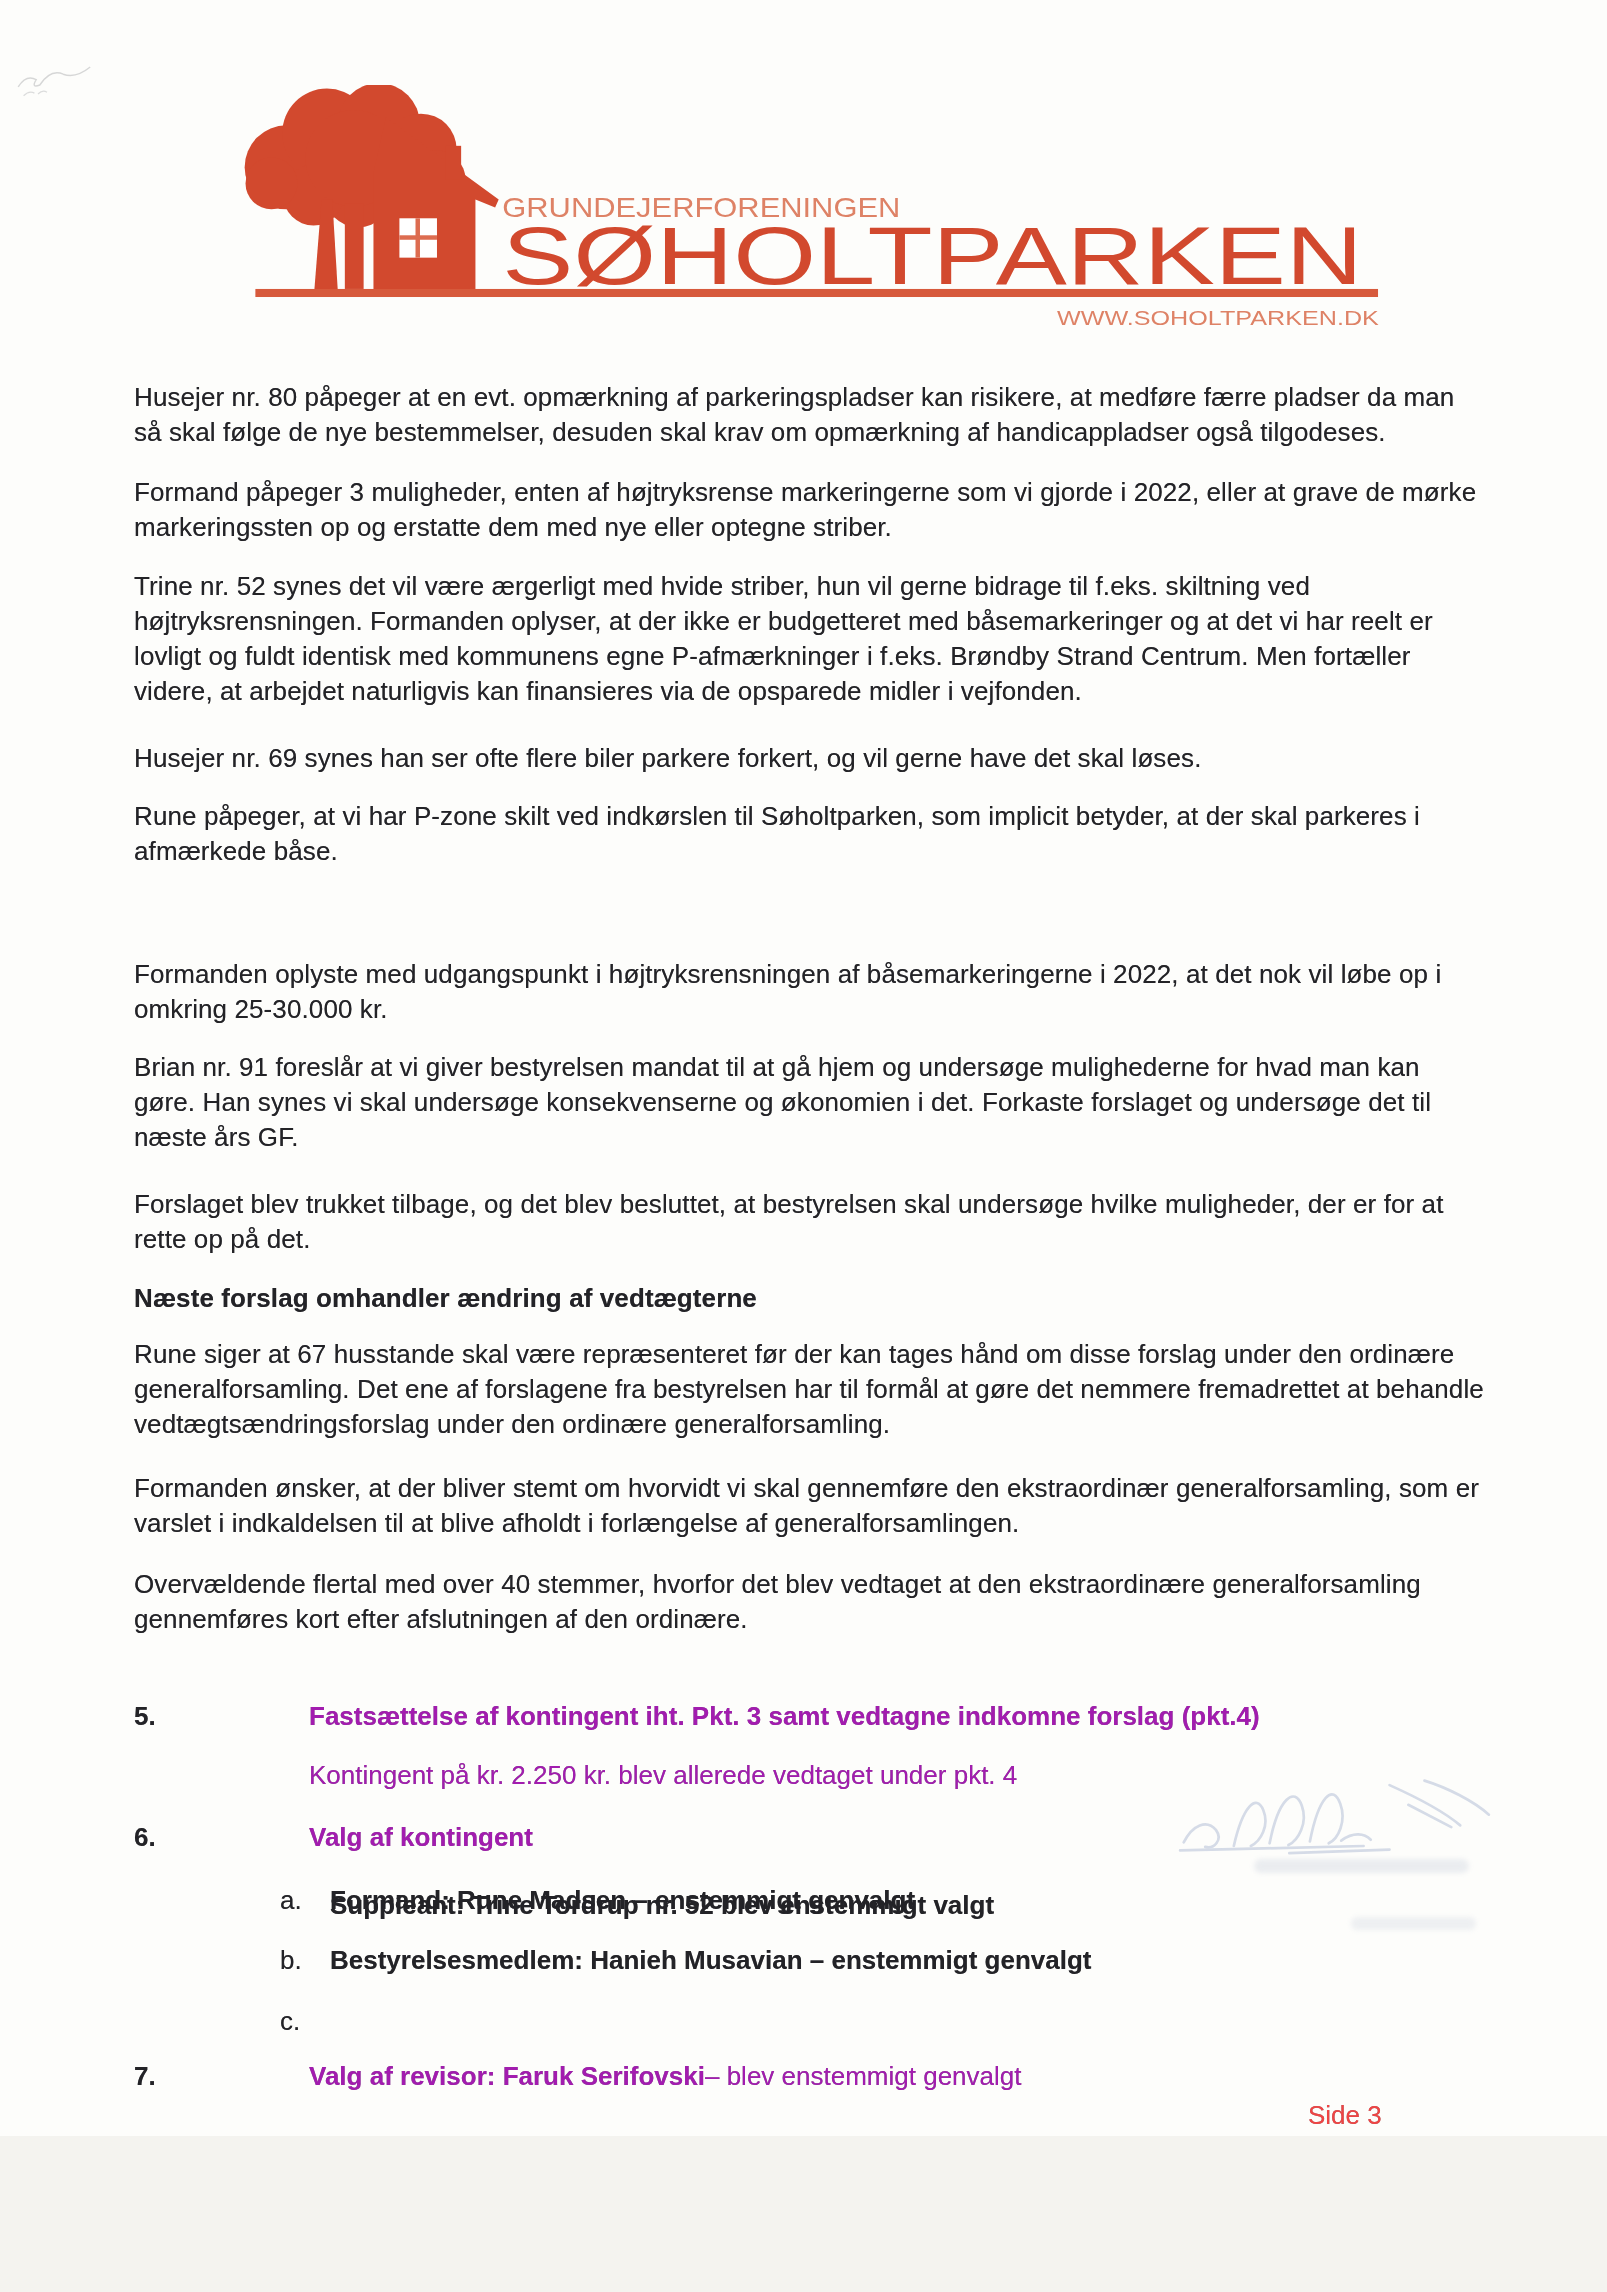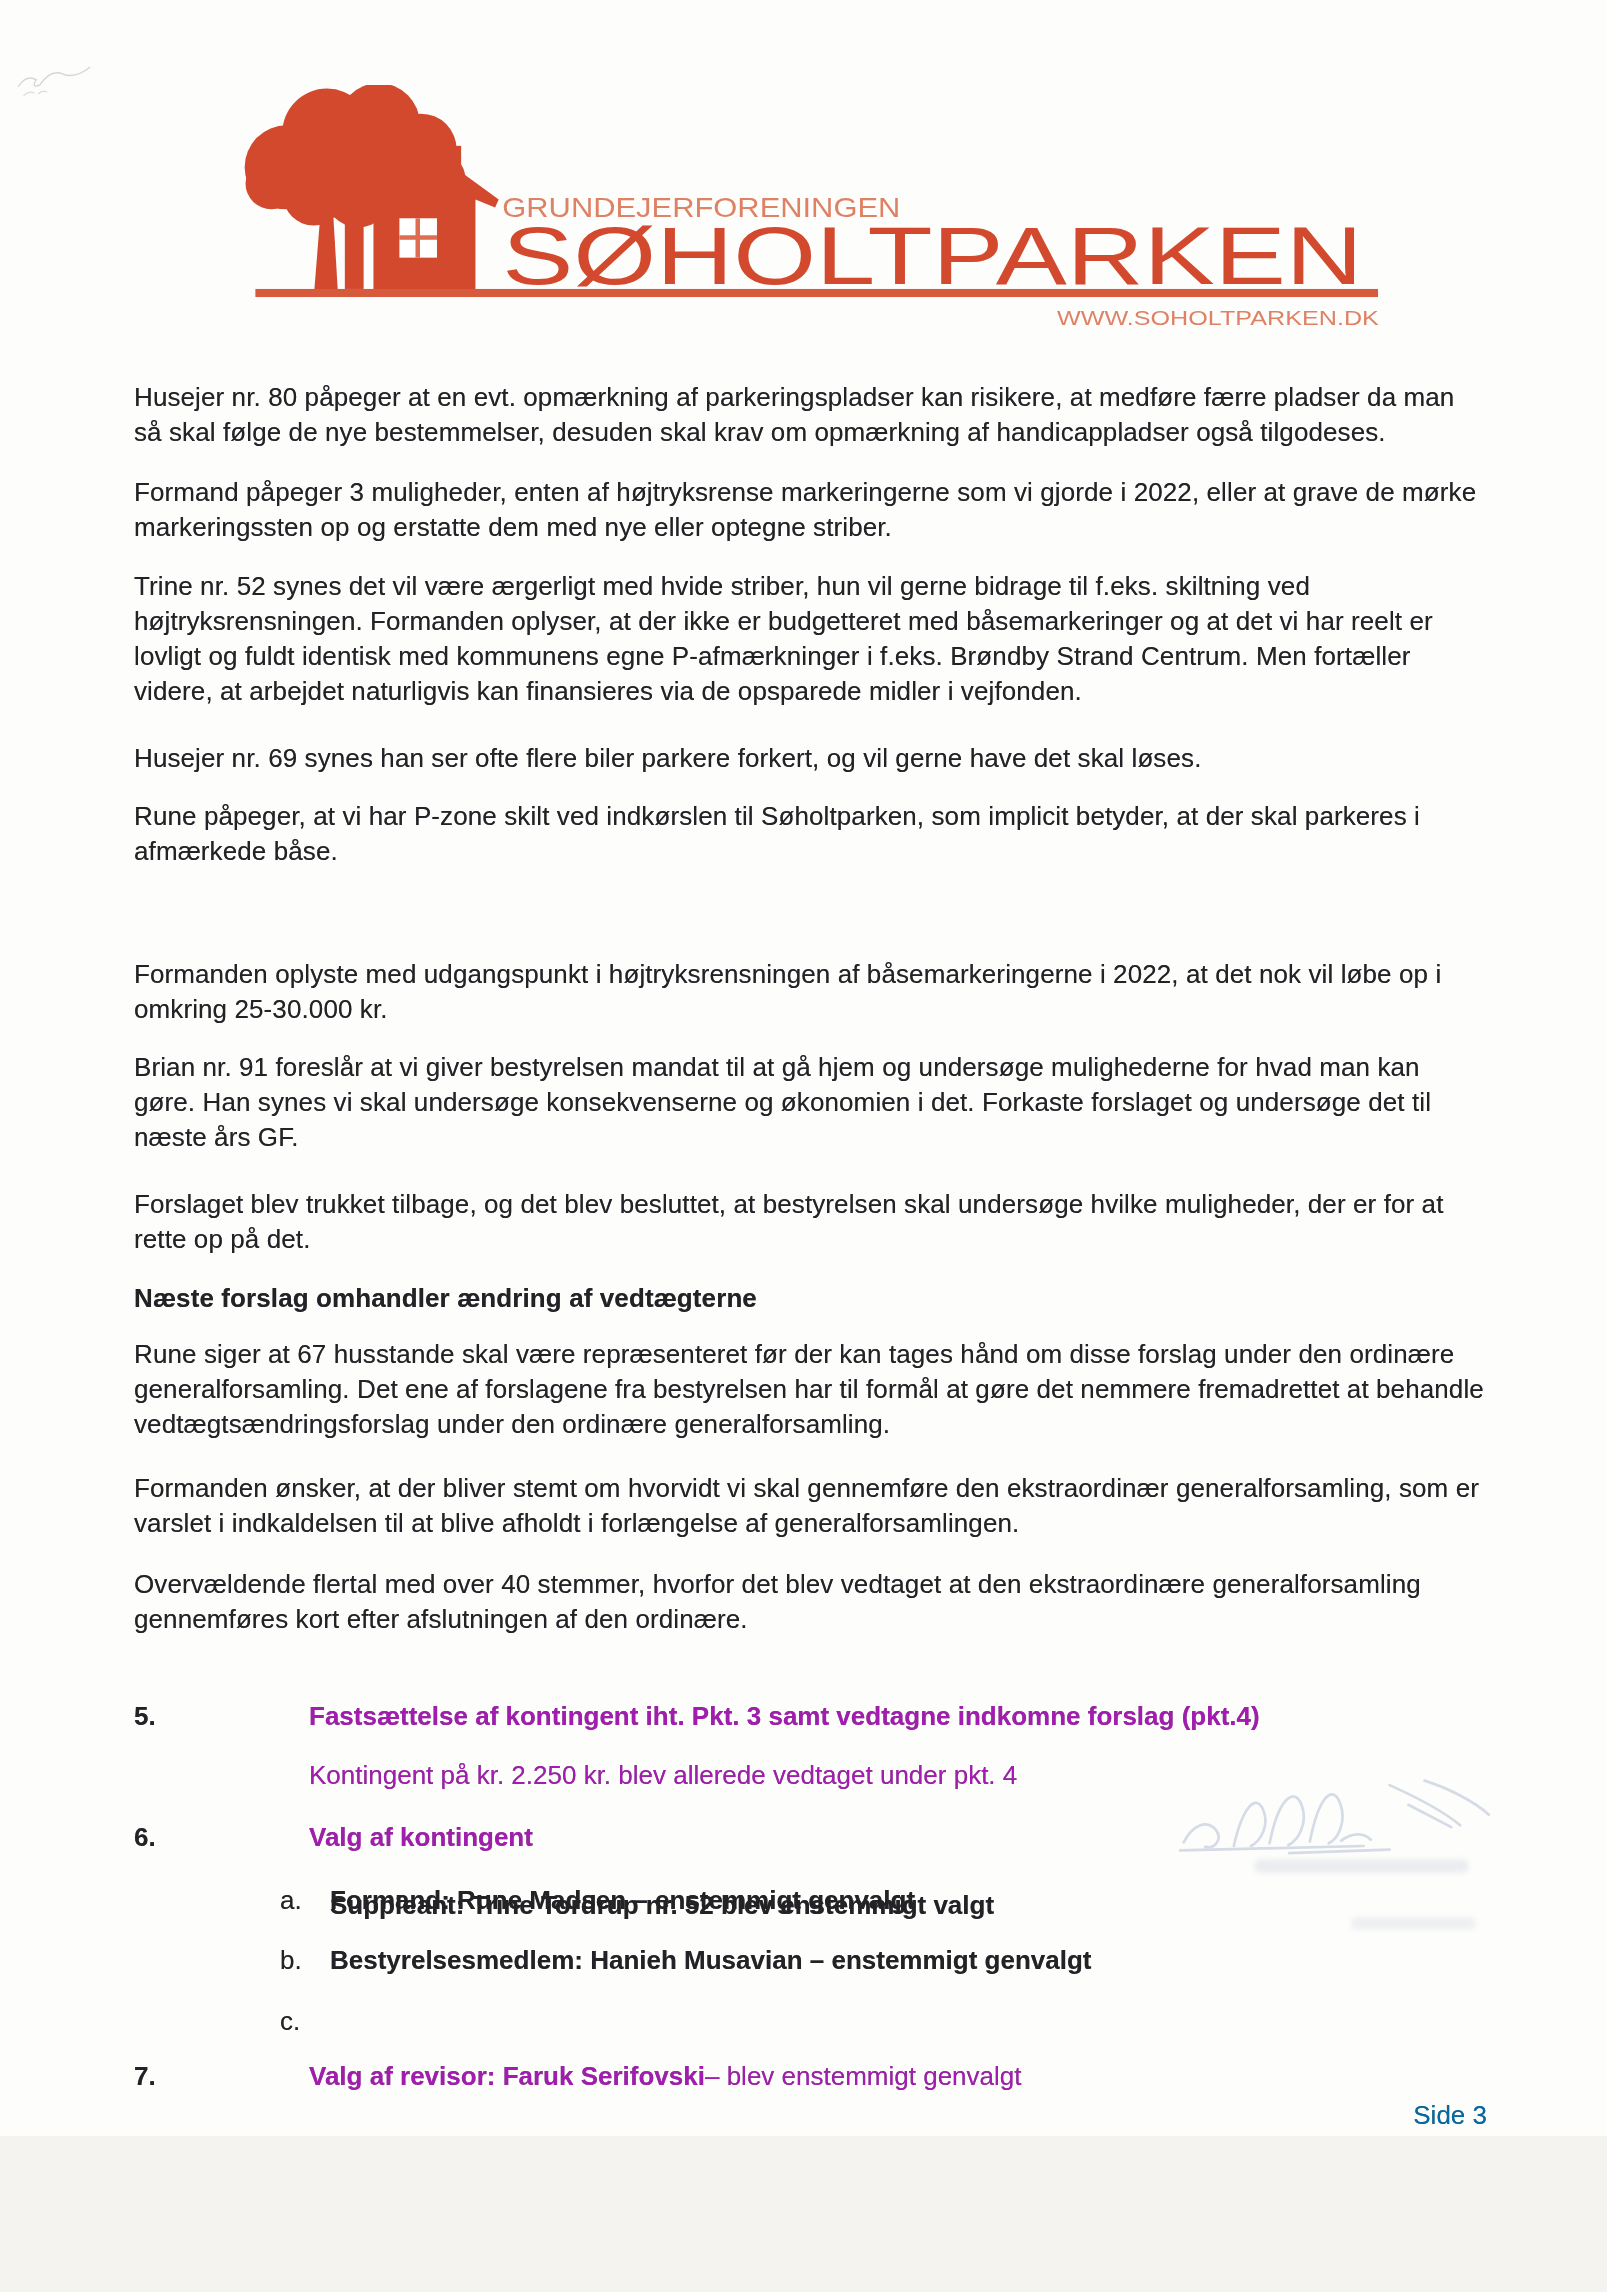--- a/index.html
+++ b/index.html
@@ -56,23 +56,22 @@
     left:330px;width:1155px;
     font-size:26px;line-height:35px;
     color:#232327;
     text-shadow:0 0 0.5px rgba(35,35,40,0.55);
     font-weight:bold;
   }
   .suffix{font-weight:normal;}
   .page-num{
     position:absolute;
     left:1308px;top:2098px;width:179px;
-    text-align:right;
     font-size:26px;line-height:35px;
-    color:#0369a1;
+    color:#ef4444;
     text-shadow:0 0 0.5px rgba(35,35,40,0.55);
   }
   
   .logo-svg{
     position:absolute;
     left:237px;top:85px;
     width:1146px;height:246px;
   }
   
   .artifact{position:absolute;pointer-events:none;}

